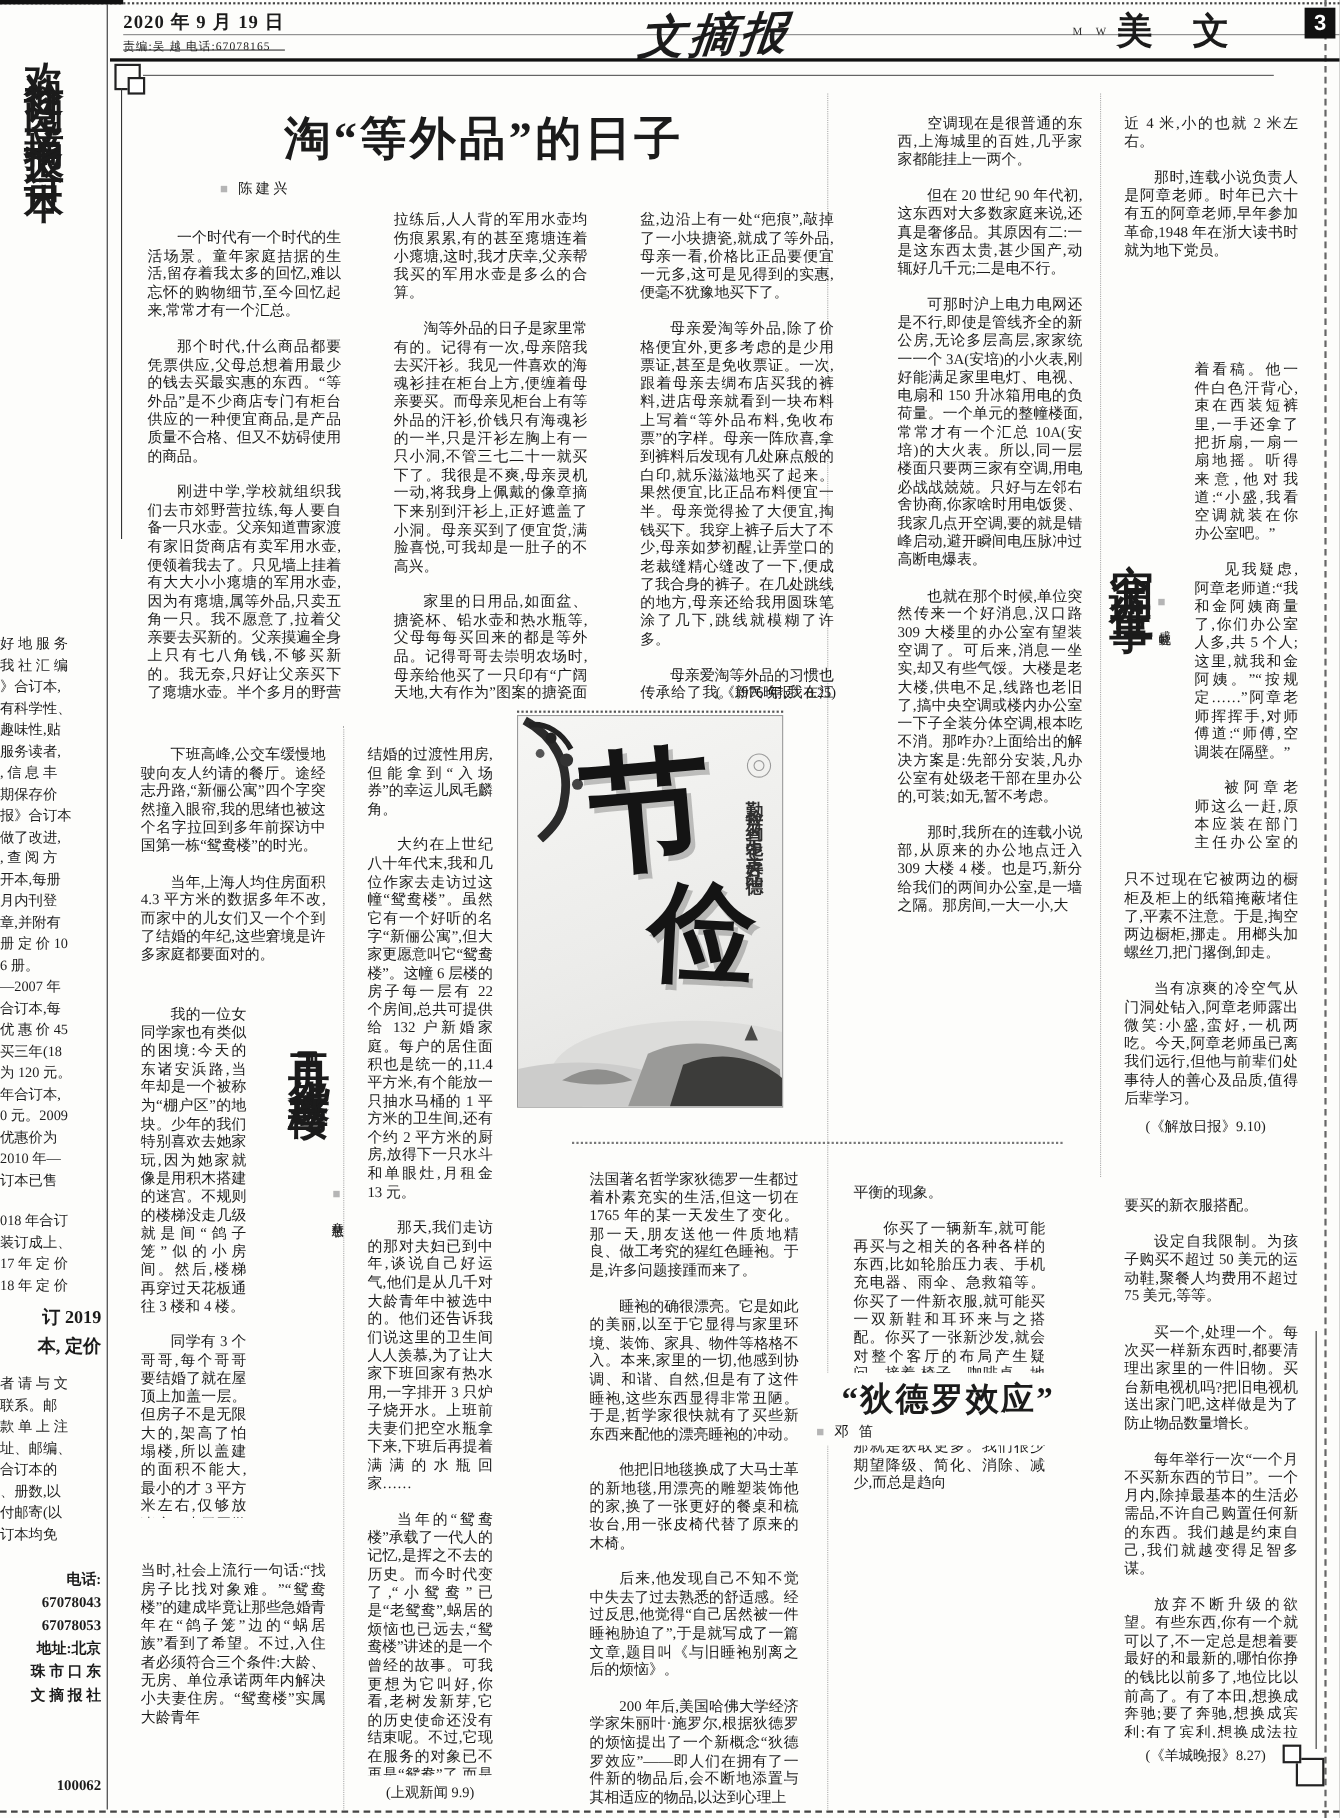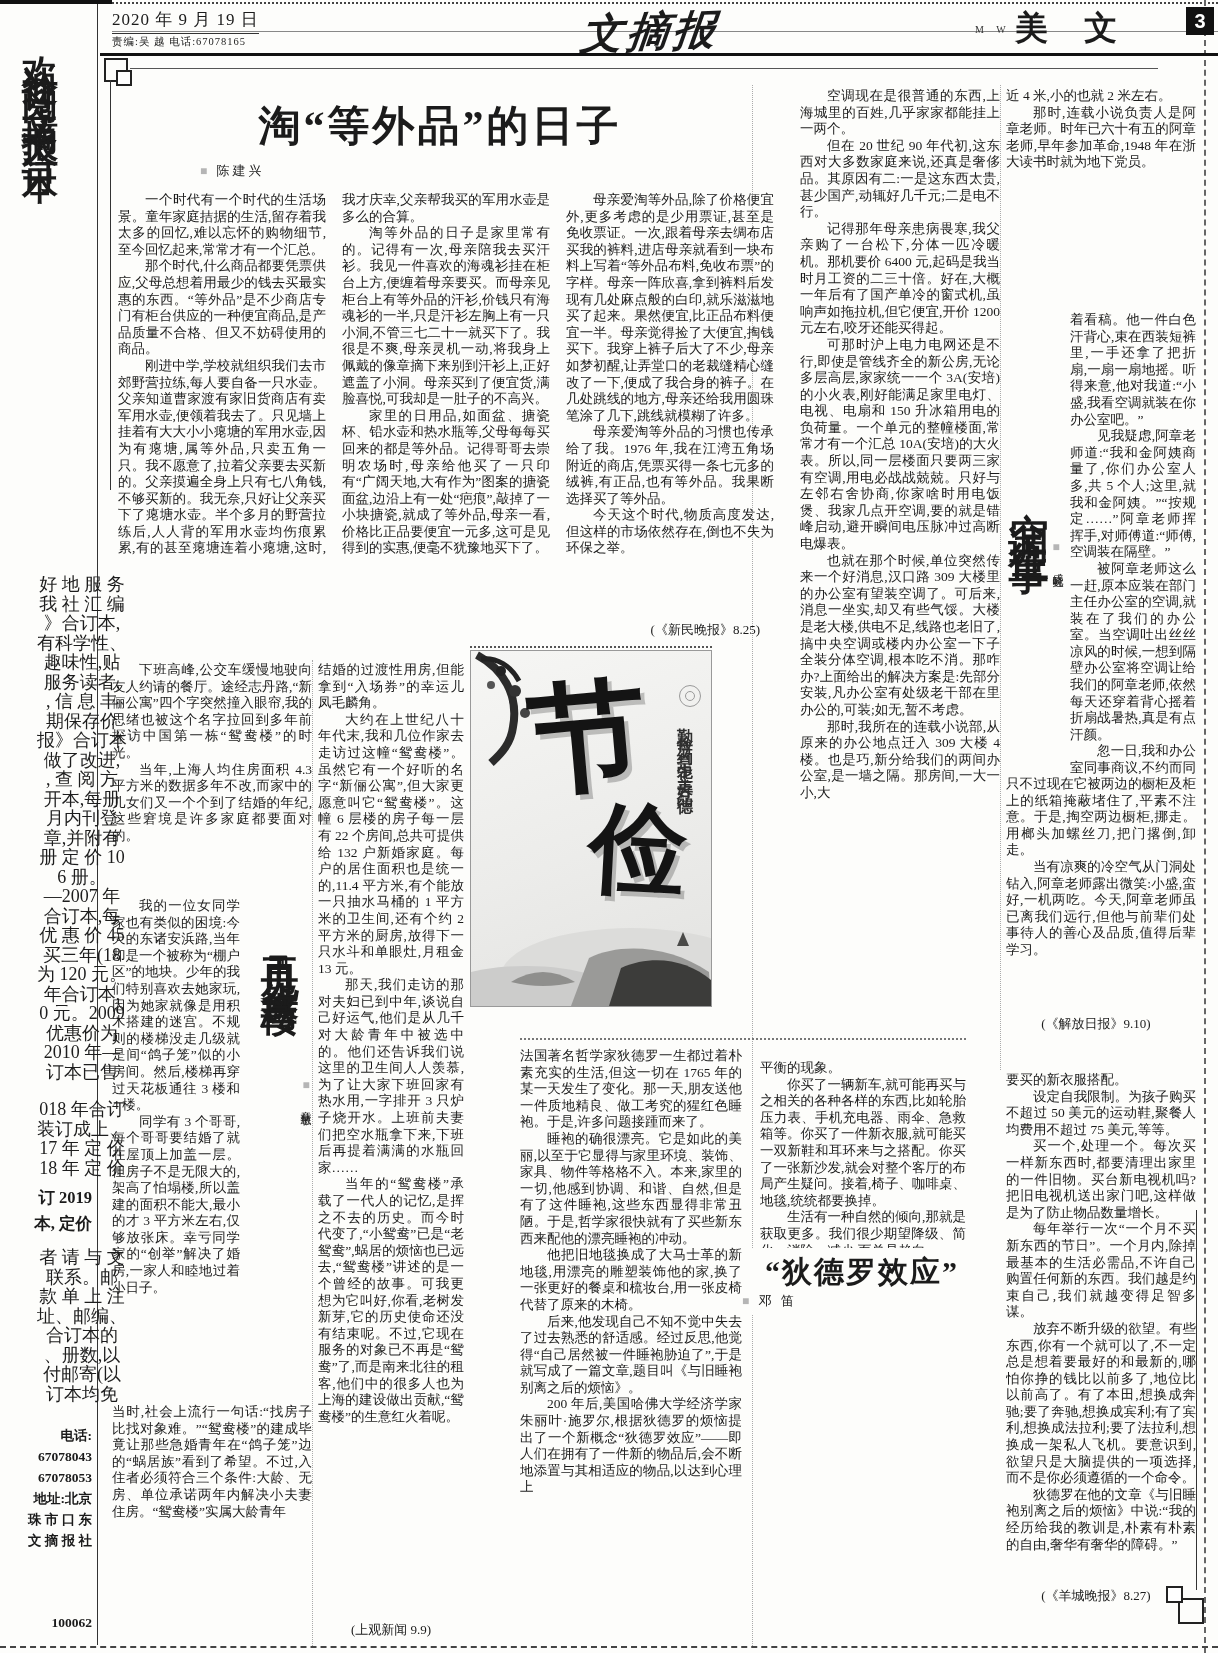--- a/index.html
+++ b/index.html
@@ -6,36 +6,36 @@
   #page{position:relative;width:1218px;height:1653px;background:#fdfdfb;margin:0 auto;
         font-family:"Liberation Serif","DejaVu Serif",serif;color:#1b1b1b;overflow:hidden;}
   .abs{position:absolute;}
   
   .dot-h{border-top:2px dotted #444;height:0;}
   .dash-v{border-left:2px dashed #666;width:0;}
   .solid-v{border-left:1px solid #333;width:0;}
   .thin-h{border-top:1px solid #555;height:0;}
   .thick-h{background:#111;}
   
-  .date{font-size:17px;font-weight:normal;letter-spacing:1px;border-bottom:1px solid #333;padding-bottom:2px;}
+  .date{font-size:17px;font-weight:bold;letter-spacing:1px;border-bottom:1px solid #333;padding-bottom:14px;}
   .editor{font-size:10.5px;letter-spacing:1px;color:#222;}
   .masthead{font-size:42px;font-weight:bold;font-style:italic;transform:skewX(-8deg) rotate(-2deg);letter-spacing:4px;}
   .sec-code{font-size:10px;letter-spacing:5px;color:#333;}
   .sec-name{font-size:33px;font-weight:bold;letter-spacing:14px;}
   .pagebox{width:28px;height:28px;background:#111;color:#fff;font-size:20px;font-weight:bold;
            display:flex;align-items:center;justify-content:center;font-family:"Liberation Sans",sans-serif;}
   
   .side-title{writing-mode:vertical-rl;font-size:36px;font-weight:600;letter-spacing:10px;line-height:1;}
-  .side-small{font-size:18px;line-height:19.5px;text-align:center;color:#1d1d1d;margin-left:36px;}
+  .side-small{font-size:13px;line-height:19.5px;text-align:left;color:#1d1d1d;}
   .side-small div{white-space:nowrap;}
   .side-big{font-size:16.5px;line-height:26px;font-weight:bold;text-align:right;}
   .contact{font-size:13.5px;line-height:21px;font-weight:bold;text-align:right;}
   
   .col{text-align:justify;font-size:13.5px;line-height:16.6px;overflow:hidden;}
-  .col p{margin:0;text-indent:2em;}
+  .col p{margin:16px;text-indent:2em;}
   .nfi p:first-child{text-indent:0;}
   .cite{text-align:right;font-size:13px;margin-top:3px;}
   .h1-title{font-size:42px;font-weight:bold;letter-spacing:3px;text-align:center;}
   .byline{font-size:13px;text-align:left;letter-spacing:3px;}
   .sq{color:#b5b5b5;font-size:12px;}
   .vtitle{writing-mode:vertical-rl;font-size:40px;font-weight:bold;letter-spacing:14px;line-height:1.1;}
   .vbyline{writing-mode:vertical-rl;font-size:11px;letter-spacing:2px;}
   .row{display:flex;}
   .d-title{font-size:30px;font-weight:bold;text-align:center;letter-spacing:2px;}
   
@@ -152,21 +152,20 @@
       <p>家里的日用品,如面盆、搪瓷杯、铅水壶和热水瓶等,父母每每买回来的都是等外品。记得哥哥去崇明农场时,母亲给他买了一只印有“广阔天地,大有作为”图案的搪瓷面盆,边沿上有一处“疤痕”,敲掉了一小块搪瓷,就成了等外品,母亲一看,价格比正品要便宜一元多,这可是见得到的实惠,便毫不犹豫地买下了。</p>
       <p>母亲爱淘等外品,除了价格便宜外,更多考虑的是少用票证,甚至是免收票证。一次,跟着母亲去绸布店买我的裤料,进店母亲就看到一块布料上写着“等外品布料,免收布票”的字样。母亲一阵欣喜,拿到裤料后发现有几处麻点般的白印,就乐滋滋地买了起来。果然便宜,比正品布料便宜一半。母亲觉得捡了大便宜,掏钱买下。我穿上裤子后大了不少,母亲如梦初醒,让弄堂口的老裁缝精心缝改了一下,便成了我合身的裤子。在几处跳线的地方,母亲还给我用圆珠笔涂了几下,跳线就模糊了许多。</p>
       <p>母亲爱淘等外品的习惯也传承给了我。1976 年,我在江湾五角场附近的商店,凭票买得一条七元多的绒裤,有正品,也有等外品。我果断选择买了等外品。</p>
       <p>今天这个时代,物质高度发达,但这样的市场依然存在,倒也不失为环保之举。</p>
     </div>
   <div class="abs cite" style="left:560px;top:618px;width:200px;">(《新民晚报》8.25)</div>
 
   <div class="abs col" style="left:800px;top:88px;width:200px;height:912px;">
       <p>空调现在是很普通的东西,上海城里的百姓,几乎家家都能挂上一两个。</p>
       <p>但在 20 世纪 90 年代初,这东西对大多数家庭来说,还真是奢侈品。其原因有二:一是这东西太贵,甚少国产,动辄好几千元;二是电不行。</p>
-      <p>记得那年母亲患病畏寒,我父亲购了一台松下,分体一匹冷暖机。那机要价 6400 元,起码是我当时月工资的二三十倍。好在,大概一年后有了国产单冷的窗式机,虽响声如拖拉机,但它便宜,开价 1200 元左右,咬牙还能买得起。</p>
       <p>可那时沪上电力电网还是不行,即使是管线齐全的新公房,无论多层高层,家家统一一个 3A(安培)的小火表,刚好能满足家里电灯、电视、电扇和 150 升冰箱用电的负荷量。一个单元的整幢楼面,常常才有一个汇总 10A(安培)的大火表。所以,同一层楼面只要两三家有空调,用电必战战兢兢。只好与左邻右舍协商,你家啥时用电饭煲、我家几点开空调,要的就是错峰启动,避开瞬间电压脉冲过高断电爆表。</p>
       <p>也就在那个时候,单位突然传来一个好消息,汉口路 309 大楼里的办公室有望装空调了。可后来,消息一坐实,却又有些气馁。大楼是老大楼,供电不足,线路也老旧了,搞中央空调或楼内办公室一下子全装分体空调,根本吃不消。那咋办?上面给出的解决方案是:先部分安装,凡办公室有处级老干部在里办公的,可装;如无,暂不考虑。</p>
       <p>那时,我所在的连载小说部,从原来的办公地点迁入 309 大楼 4 楼。也是巧,新分给我们的两间办公室,是一墙之隔。那房间,一大一小,大</p>
     </div>
 
   <div class="abs col nfi" style="left:1006px;top:88px;width:190px;height:224px;">
       <p>近 4 米,小的也就 2 米左右。</p>
       <p>那时,连载小说负责人是阿章老师。时年已六十有五的阿章老师,早年参加革命,1948 年在浙大读书时就为地下党员。</p>
     </div>
 

